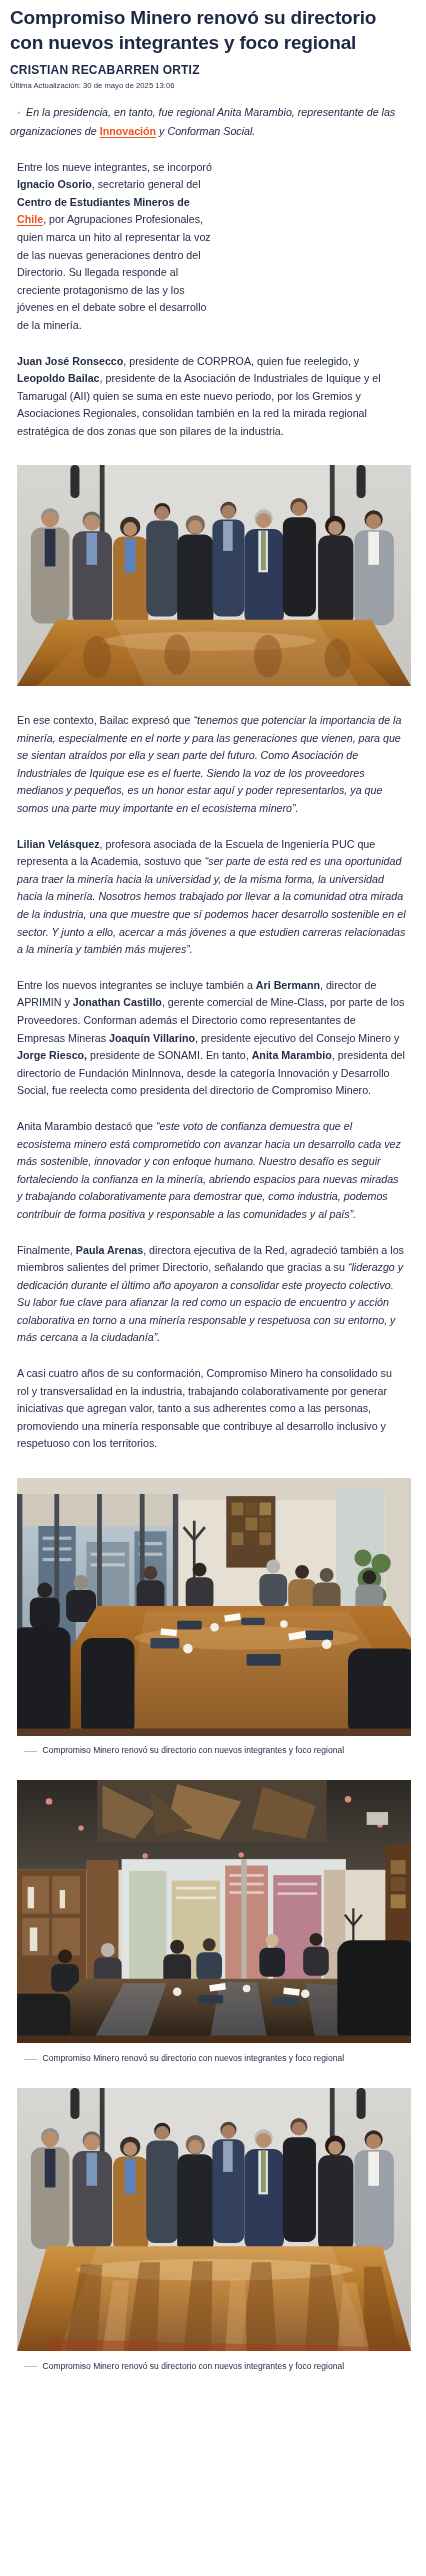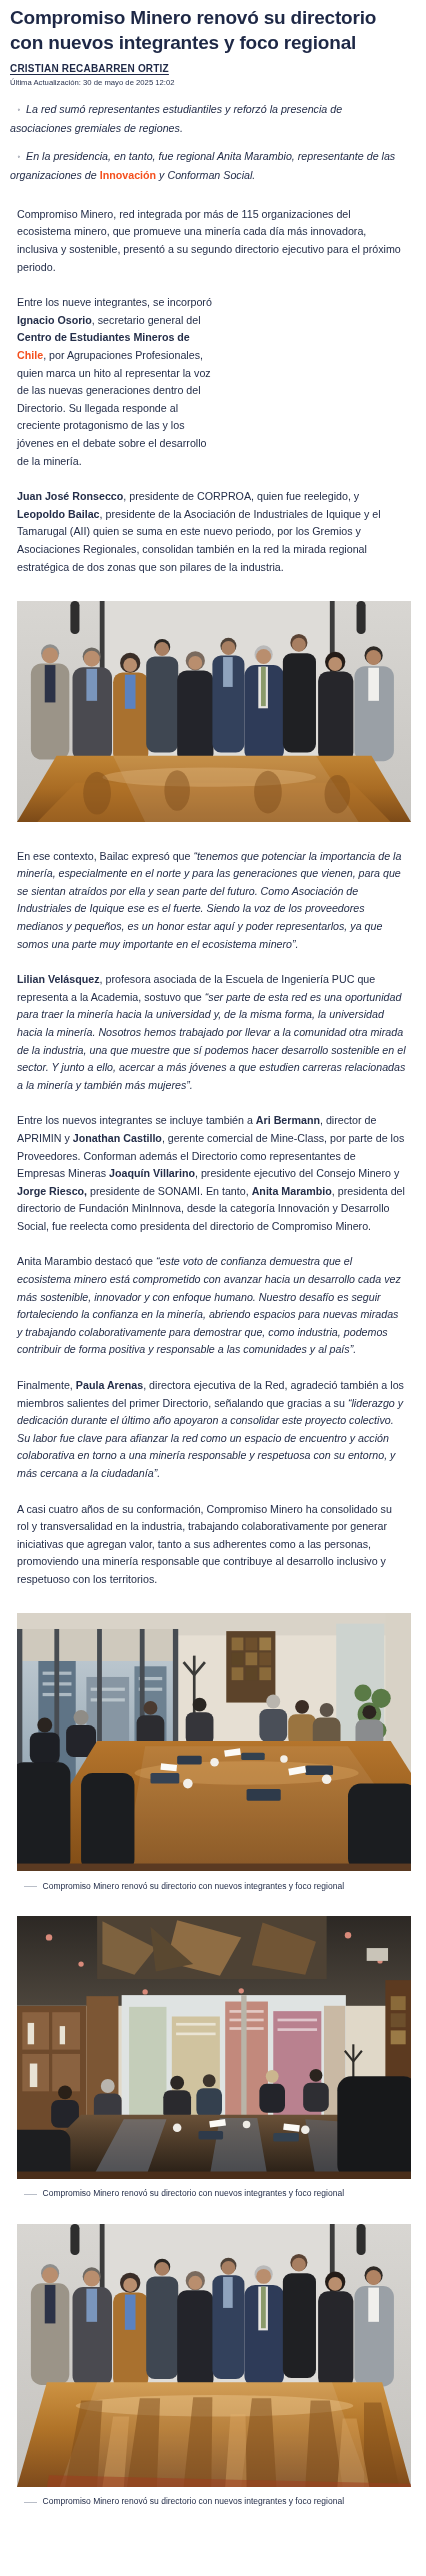--- a/index.html
+++ b/index.html
@@ -1,53 +1,51 @@
 <!DOCTYPE html>
 <html lang="es" style="font-size:8.5px"><head>
 <meta charset="utf-8">
 <style>
   html,body{margin:0;padding:0;background:#ffffff;}
   body{width:427px;font-family:"Liberation Sans",sans-serif;color:#232d49;-webkit-font-smoothing:antialiased;}
   .page{width:421px;min-height:2576px;box-sizing:border-box;padding:6.4px 15px 10.7px 10px;}
   h1.title{font-size:19px;line-height:24.5px;font-weight:700;letter-spacing:-0.2px;color:#1e2846;margin:0 0 8px 0;}
-  .byline{display:inline-block;font-size:10px;font-weight:700;letter-spacing:0.2px;color:#1e2846;text-decoration:underline;text-underline-offset:1.6px;cursor:pointer;}
+  .byline{display:inline-block;font-size:12px;font-weight:700;letter-spacing:0.2px;color:#1e2846;text-underline-offset:1.6px;cursor:pointer;}
   .updated{font-size:7.7px;color:#2a3450;margin-top:3.7px;}
   .bullets{margin:14.4px 0 0 0;}
   .bullet{font-style:italic;font-size:10.7px;line-height:17.6px;margin:0 0 10.7px 0;}
   .bullet .marker{font-style:normal;font-size:7.5px;color:#2a3450;margin-left:7.5px;margin-right:5.9px;position:relative;top:-1.1px;}
   p.body{font-size:10.7px;line-height:17.6px;margin:18px 0 0 7px;color:#242e49;}
   p.first{margin-top:21.3px;}
   .narrow{max-width:196px;}
   .b{font-weight:700;margin-top:8px;}
   .i{font-style:italic;}
-  a.link{color:#f4501e;font-weight:700;font-style:normal;text-decoration-thickness:0.5px;text-underline-offset:2.1px;cursor:pointer;}
+  a.link{color:#f4501e;font-weight:700;font-style:normal;text-decoration:underline;text-decoration-thickness:0.5px;text-underline-offset:2.1px;cursor:pointer;}
   figure{margin:24.5px 0 0 7px;padding:0;}
   figure.tight{margin-top:23.5px;}
   .photo{display:block;width:394px;background:#cfcdc9;}
   .caption{display:flex;align-items:center;margin:9.6px 0 0 7px;font-size:8.5px;line-height:11.7px;color:#232d49;}
   .caption .dash{flex:none;width:13.3px;height:0.5px;background:#b9bec8;margin-right:5.3px;}
 </style>
 </head>
 <body>
 
 <div class="page">
 
   <h1 class="title">Compromiso Minero renovó su directorio con nuevos integrantes y foco regional</h1>
 
   <div>
     <span class="byline">CRISTIAN RECABARREN ORTIZ</span>
   </div>
-  <div class="updated">Última Actualización: 30 de mayo de 2025 12:02</div>
+  <div class="updated">Última Actualización: 30 de mayo de 2025 13:06</div>
 
   <div class="bullets">
-    <p class="bullet"><span class="marker">◦</span><span>La red sumó representantes estudiantiles y reforzó la presencia de asociaciones gremiales de regiones.</span></p>
     <p class="bullet"><span class="marker">◦</span><span>En la presidencia, en tanto, fue regional Anita Marambio, representante de las organizaciones de </span><a class="link">Innovación</a><span> y Conforman Social.</span></p>
   </div>
 
-  <p class="body first"><span>Compromiso Minero, red integrada por más de 115 organizaciones del ecosistema minero, que promueve una minería cada día más innovadora, inclusiva y sostenible, presentó a su segundo directorio ejecutivo para el próximo periodo.</span></p>
 
   <p class="body narrow"><span>Entre los nueve integrantes, se incorporó </span><span class="b">Ignacio Osorio</span><span>, secretario general del </span><span class="b">Centro de Estudiantes Mineros de </span><a class="link b">Chile</a><span>, por Agrupaciones Profesionales, quien marca un hito al representar la voz de las nuevas generaciones dentro del Directorio. Su llegada responde al creciente protagonismo de las y los jóvenes en el debate sobre el desarrollo de la minería.</span></p>
 
   <p class="body"><span class="b">Juan José Ronsecco</span><span>, presidente de CORPROA, quien fue reelegido, y </span><span class="b">Leopoldo Bailac</span><span>, presidente de la Asociación de Industriales de Iquique y el Tamarugal (AII) quien se suma en este nuevo periodo, por los Gremios y Asociaciones Regionales, consolidan también en la red la mirada regional estratégica de dos zonas que son pilares de la industria.</span></p>
 
   <figure>
     <svg class="photo" width="394" height="221" viewBox="0 0 738 414" preserveAspectRatio="none">
       <defs>
         <linearGradient id="wall1" x1="0" y1="0" x2="0" y2="1">
             <stop offset="0" stop-color="#d8d6d2"></stop>

